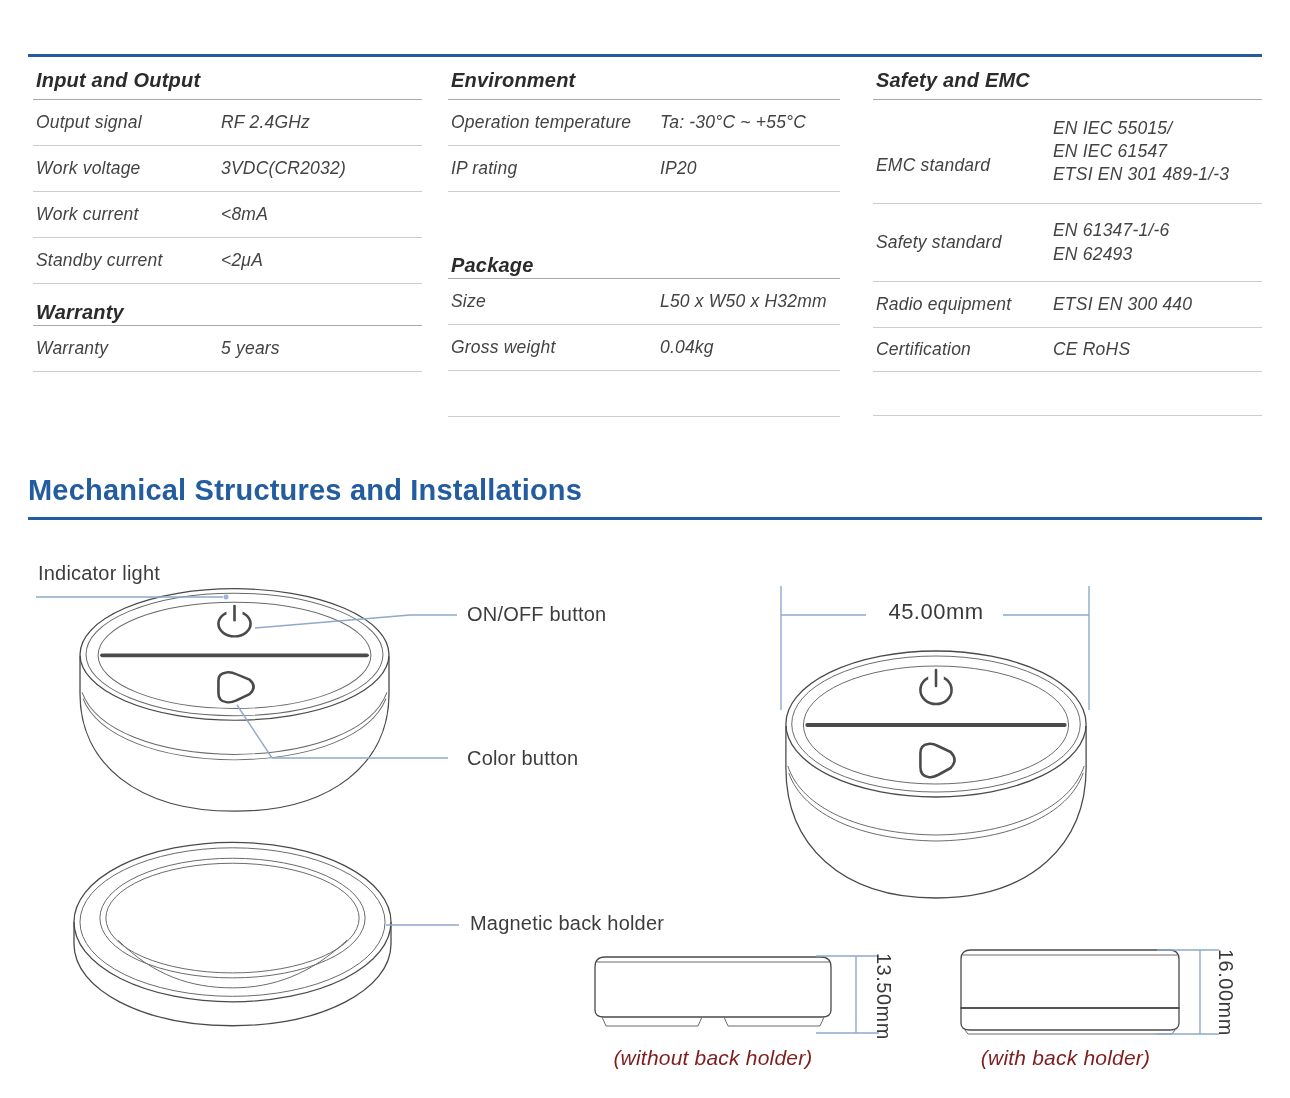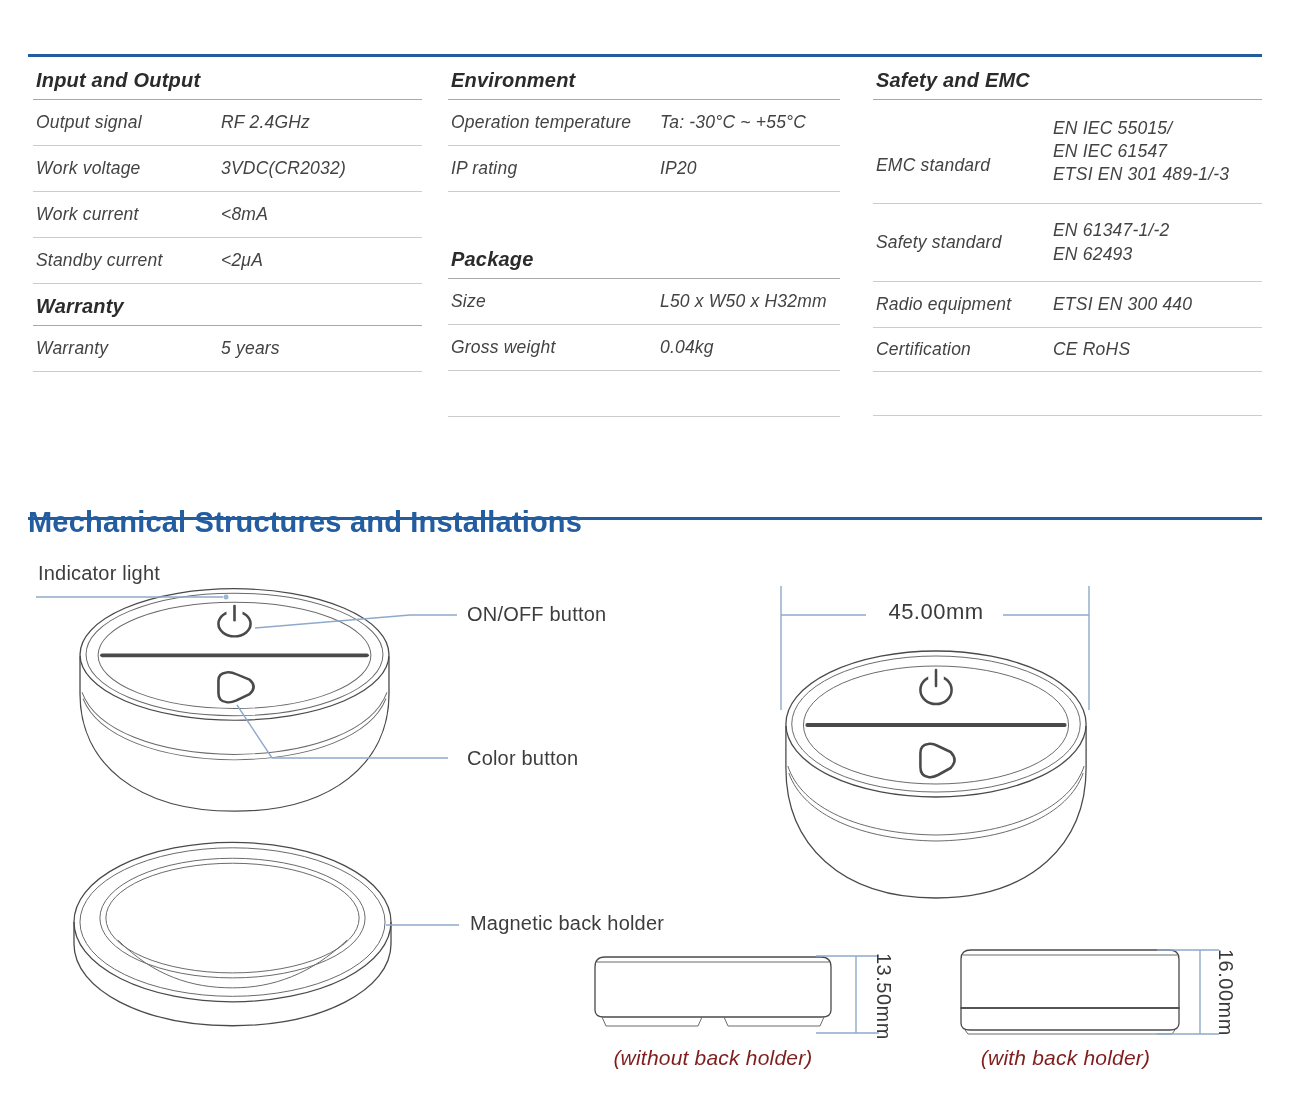--- a/index.html
+++ b/index.html
@@ -12,21 +12,21 @@
     font-size:29px;font-weight:700;color:#235d9f;letter-spacing:0.2px;white-space:nowrap;
   }
   .sec-rule{height:3px;background:#235d9f;}
   .col{position:absolute;top:62px;font-style:italic;}
   .tbl-head{
     height:38px;display:flex;align-items:center;padding-left:3px;
     border-bottom:1px solid #a9a9a9;font-size:20px;font-weight:700;color:#2b2b2b;
     box-sizing:border-box;letter-spacing:0.2px;
   }
   .tbl-head2{
-    height:42px;display:flex;align-items:flex-end;padding-left:3px;padding-bottom:7px;
+    height:42px;display:flex;align-items:flex-end;padding-left:3px;padding-bottom:1px;
     border-bottom:1px solid #a9a9a9;font-size:20px;font-weight:700;color:#2b2b2b;
     box-sizing:border-box;letter-spacing:0.2px;
   }
   .row{
     display:flex;align-items:center;border-bottom:1px solid #cccccc;
     box-sizing:border-box;font-size:17.5px;color:#434343;letter-spacing:0.2px;
   }
   .row .lbl{flex:0 0 auto;padding-left:3px;}
   .row .val{white-space:pre-line;line-height:1.32;}
   .h46{height:46px;} .h44{height:44px;} .h78{height:78px;} .h104{height:104px;}
@@ -99,35 +99,35 @@
   <div class="col" style="left:873px;width:389px;">
     <div class="tbl-head">Safety and EMC</div>
     <div class="row h104">
       <div class="lbl" style="width:177px;margin-top:28px;">EMC standard</div>
       <div class="val">EN IEC 55015/
 EN IEC 61547
 ETSI EN 301 489-1/-3</div>
     </div>
     <div class="row h78">
       <div class="lbl" style="width:177px;">Safety standard</div>
-      <div class="val">EN 61347-1/-2
+      <div class="val">EN 61347-1/-6
 EN 62493</div>
     </div>
     <div class="row h46">
       <div class="lbl" style="width:177px;">Radio equipment</div>
       <div class="val">ETSI EN 300 440</div>
     </div>
     <div class="row h44">
       <div class="lbl" style="width:177px;">Certification</div>
       <div class="val">CE RoHS</div>
     </div>
     <div class="row h44"></div>
   </div>
 
-  <div class="abs sec-title" style="left:28px;top:474px;margin-top:32px;">Mechanical Structures and Installations</div>
+  <div class="abs sec-title" style="left:28px;top:474px;">Mechanical Structures and Installations</div>
   <div class="abs sec-rule" style="left:28px;top:517px;width:1234px;"></div>
 
   <svg class="abs" style="left:76px;top:586px;" width="317" height="227" viewBox="0 0 316 252" preserveAspectRatio="none">
     <path class="ln" d="M4,78 L4,120 C4,196 60,250 158,250 C256,250 312,196 312,120 L312,78"></path>
     <path class="lnt" d="M6,118 C20,160 80,186 158,187 C236,186 296,160 310,118"></path>
     <path class="lnt" d="M7,125 C22,167 82,192 158,193 C234,192 294,167 309,125"></path>
     <ellipse class="ln" cx="158" cy="76" rx="154" ry="73" fill="#fff"></ellipse>
     <ellipse class="lnt" cx="158" cy="76" rx="148" ry="68"></ellipse>
     <ellipse class="lnt" cx="158" cy="77" rx="136" ry="59"></ellipse>
     <g>

